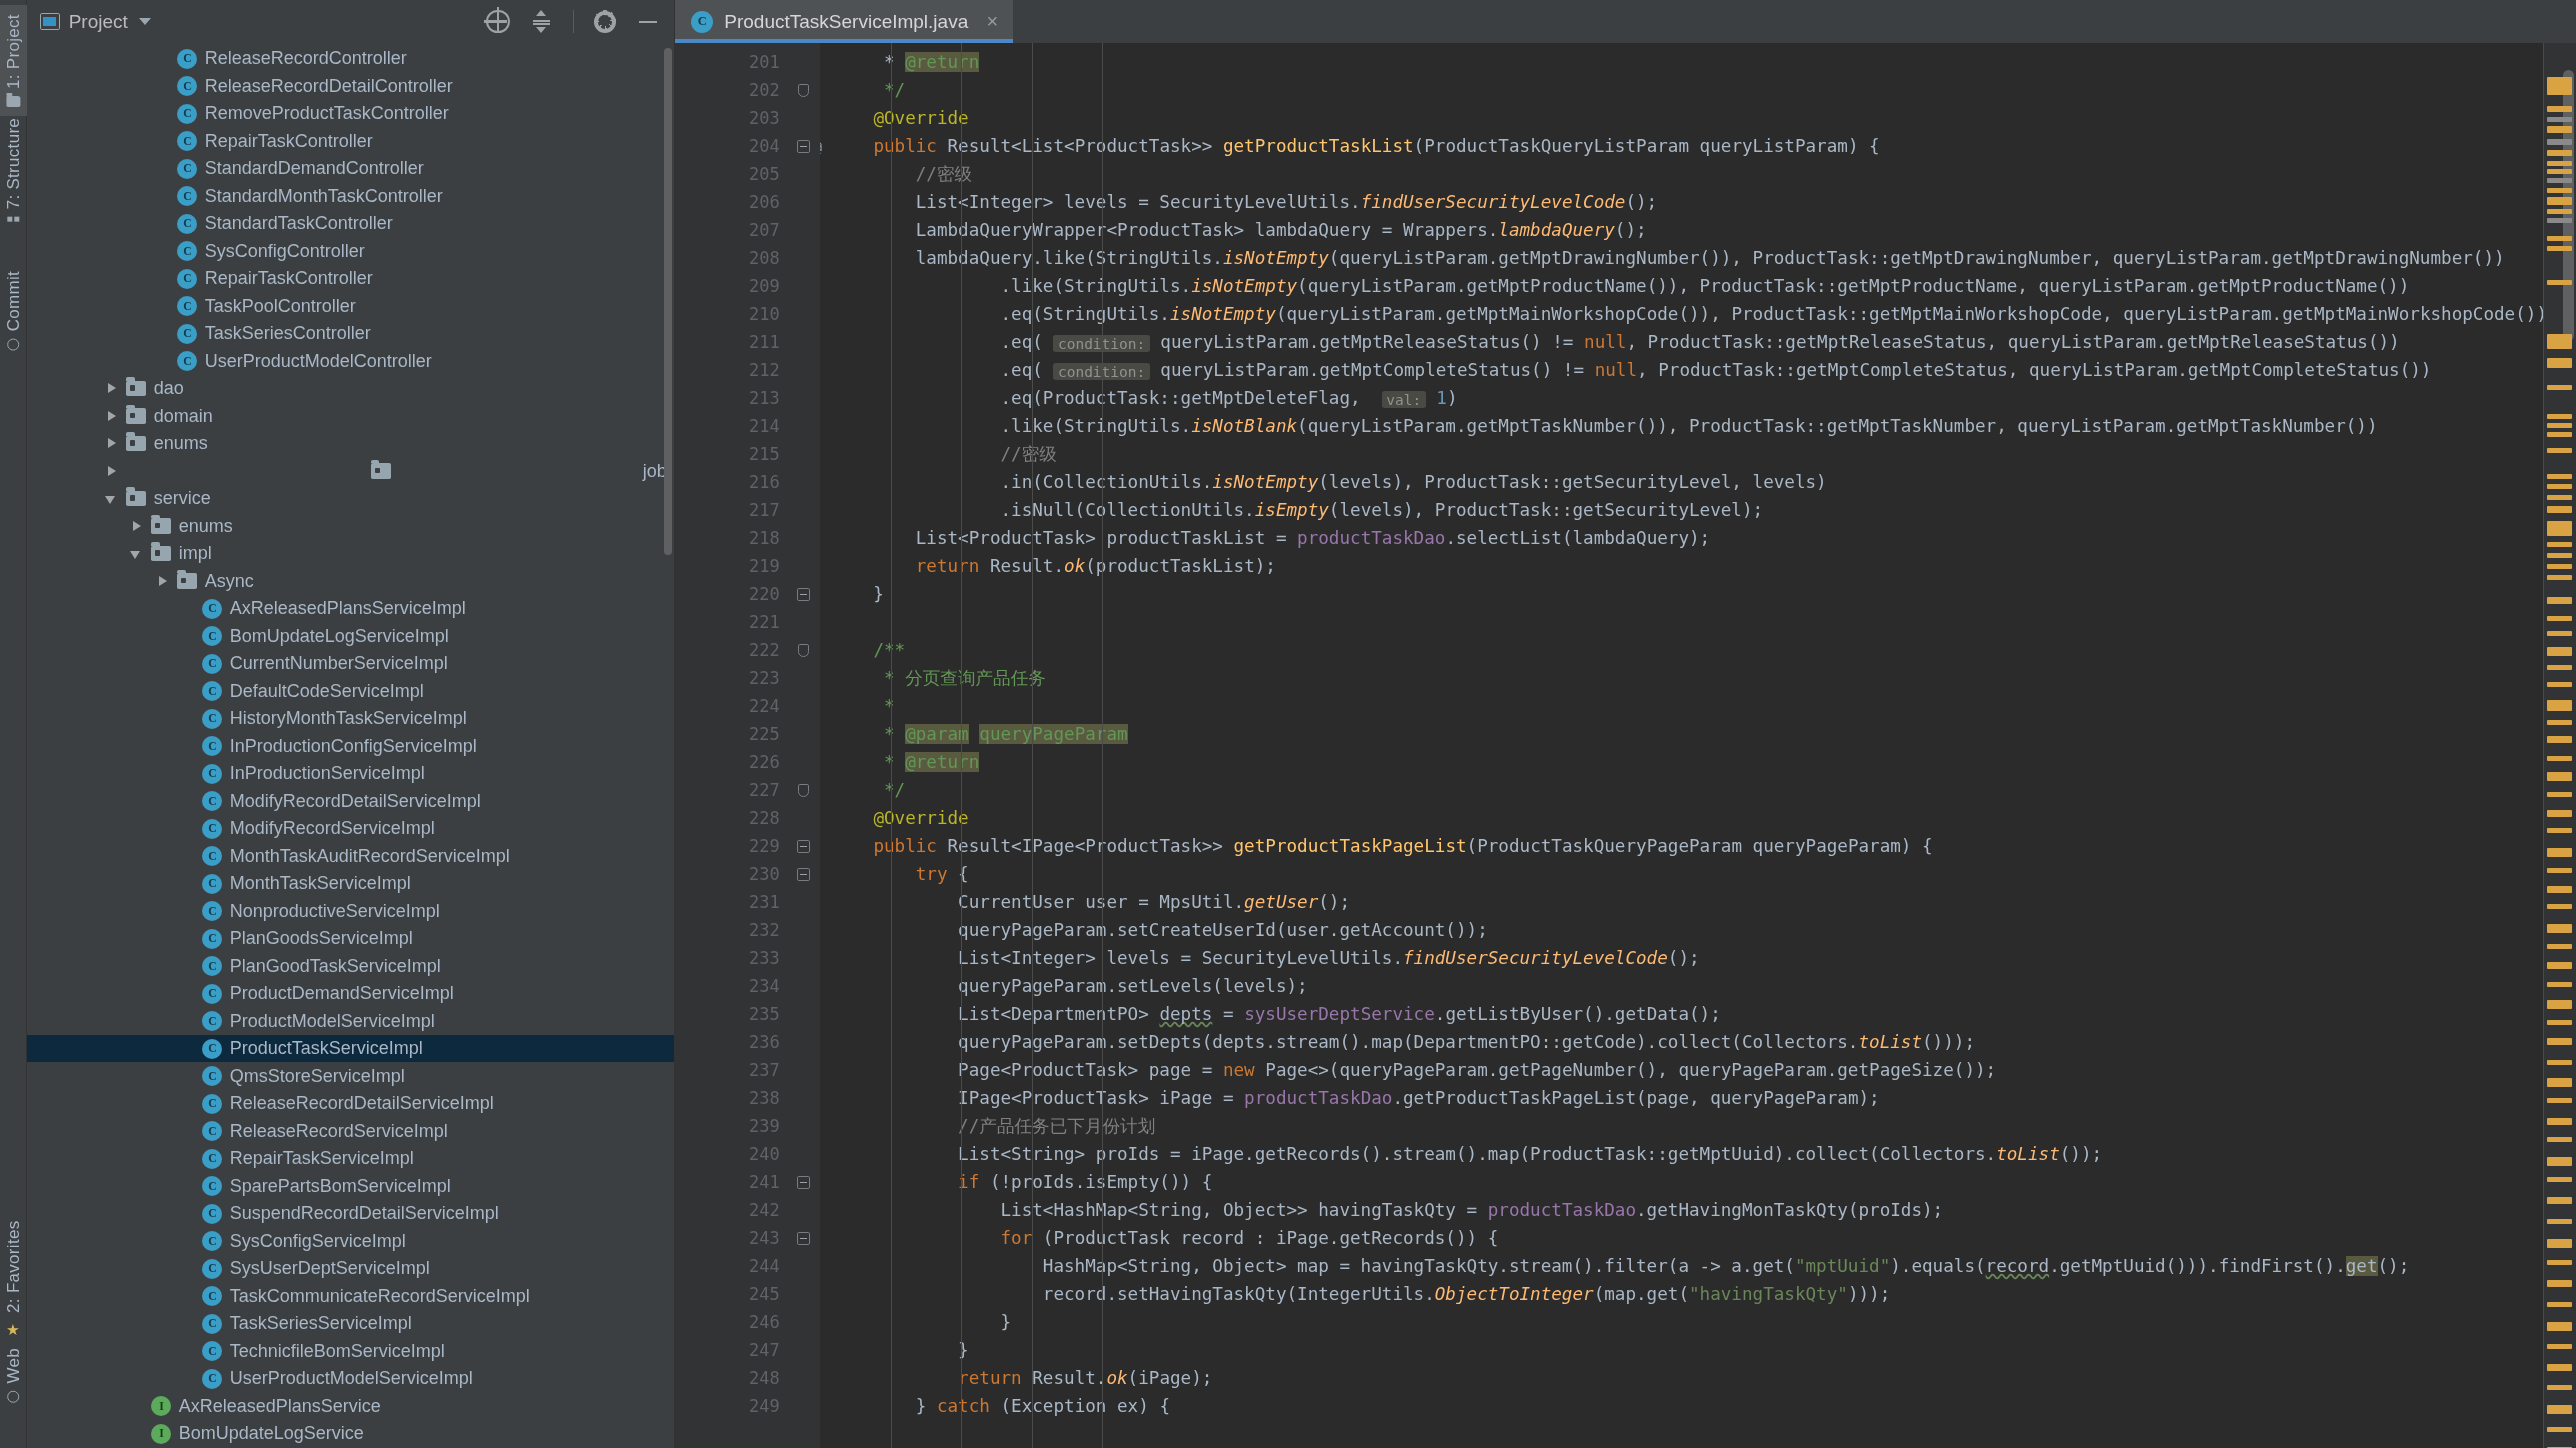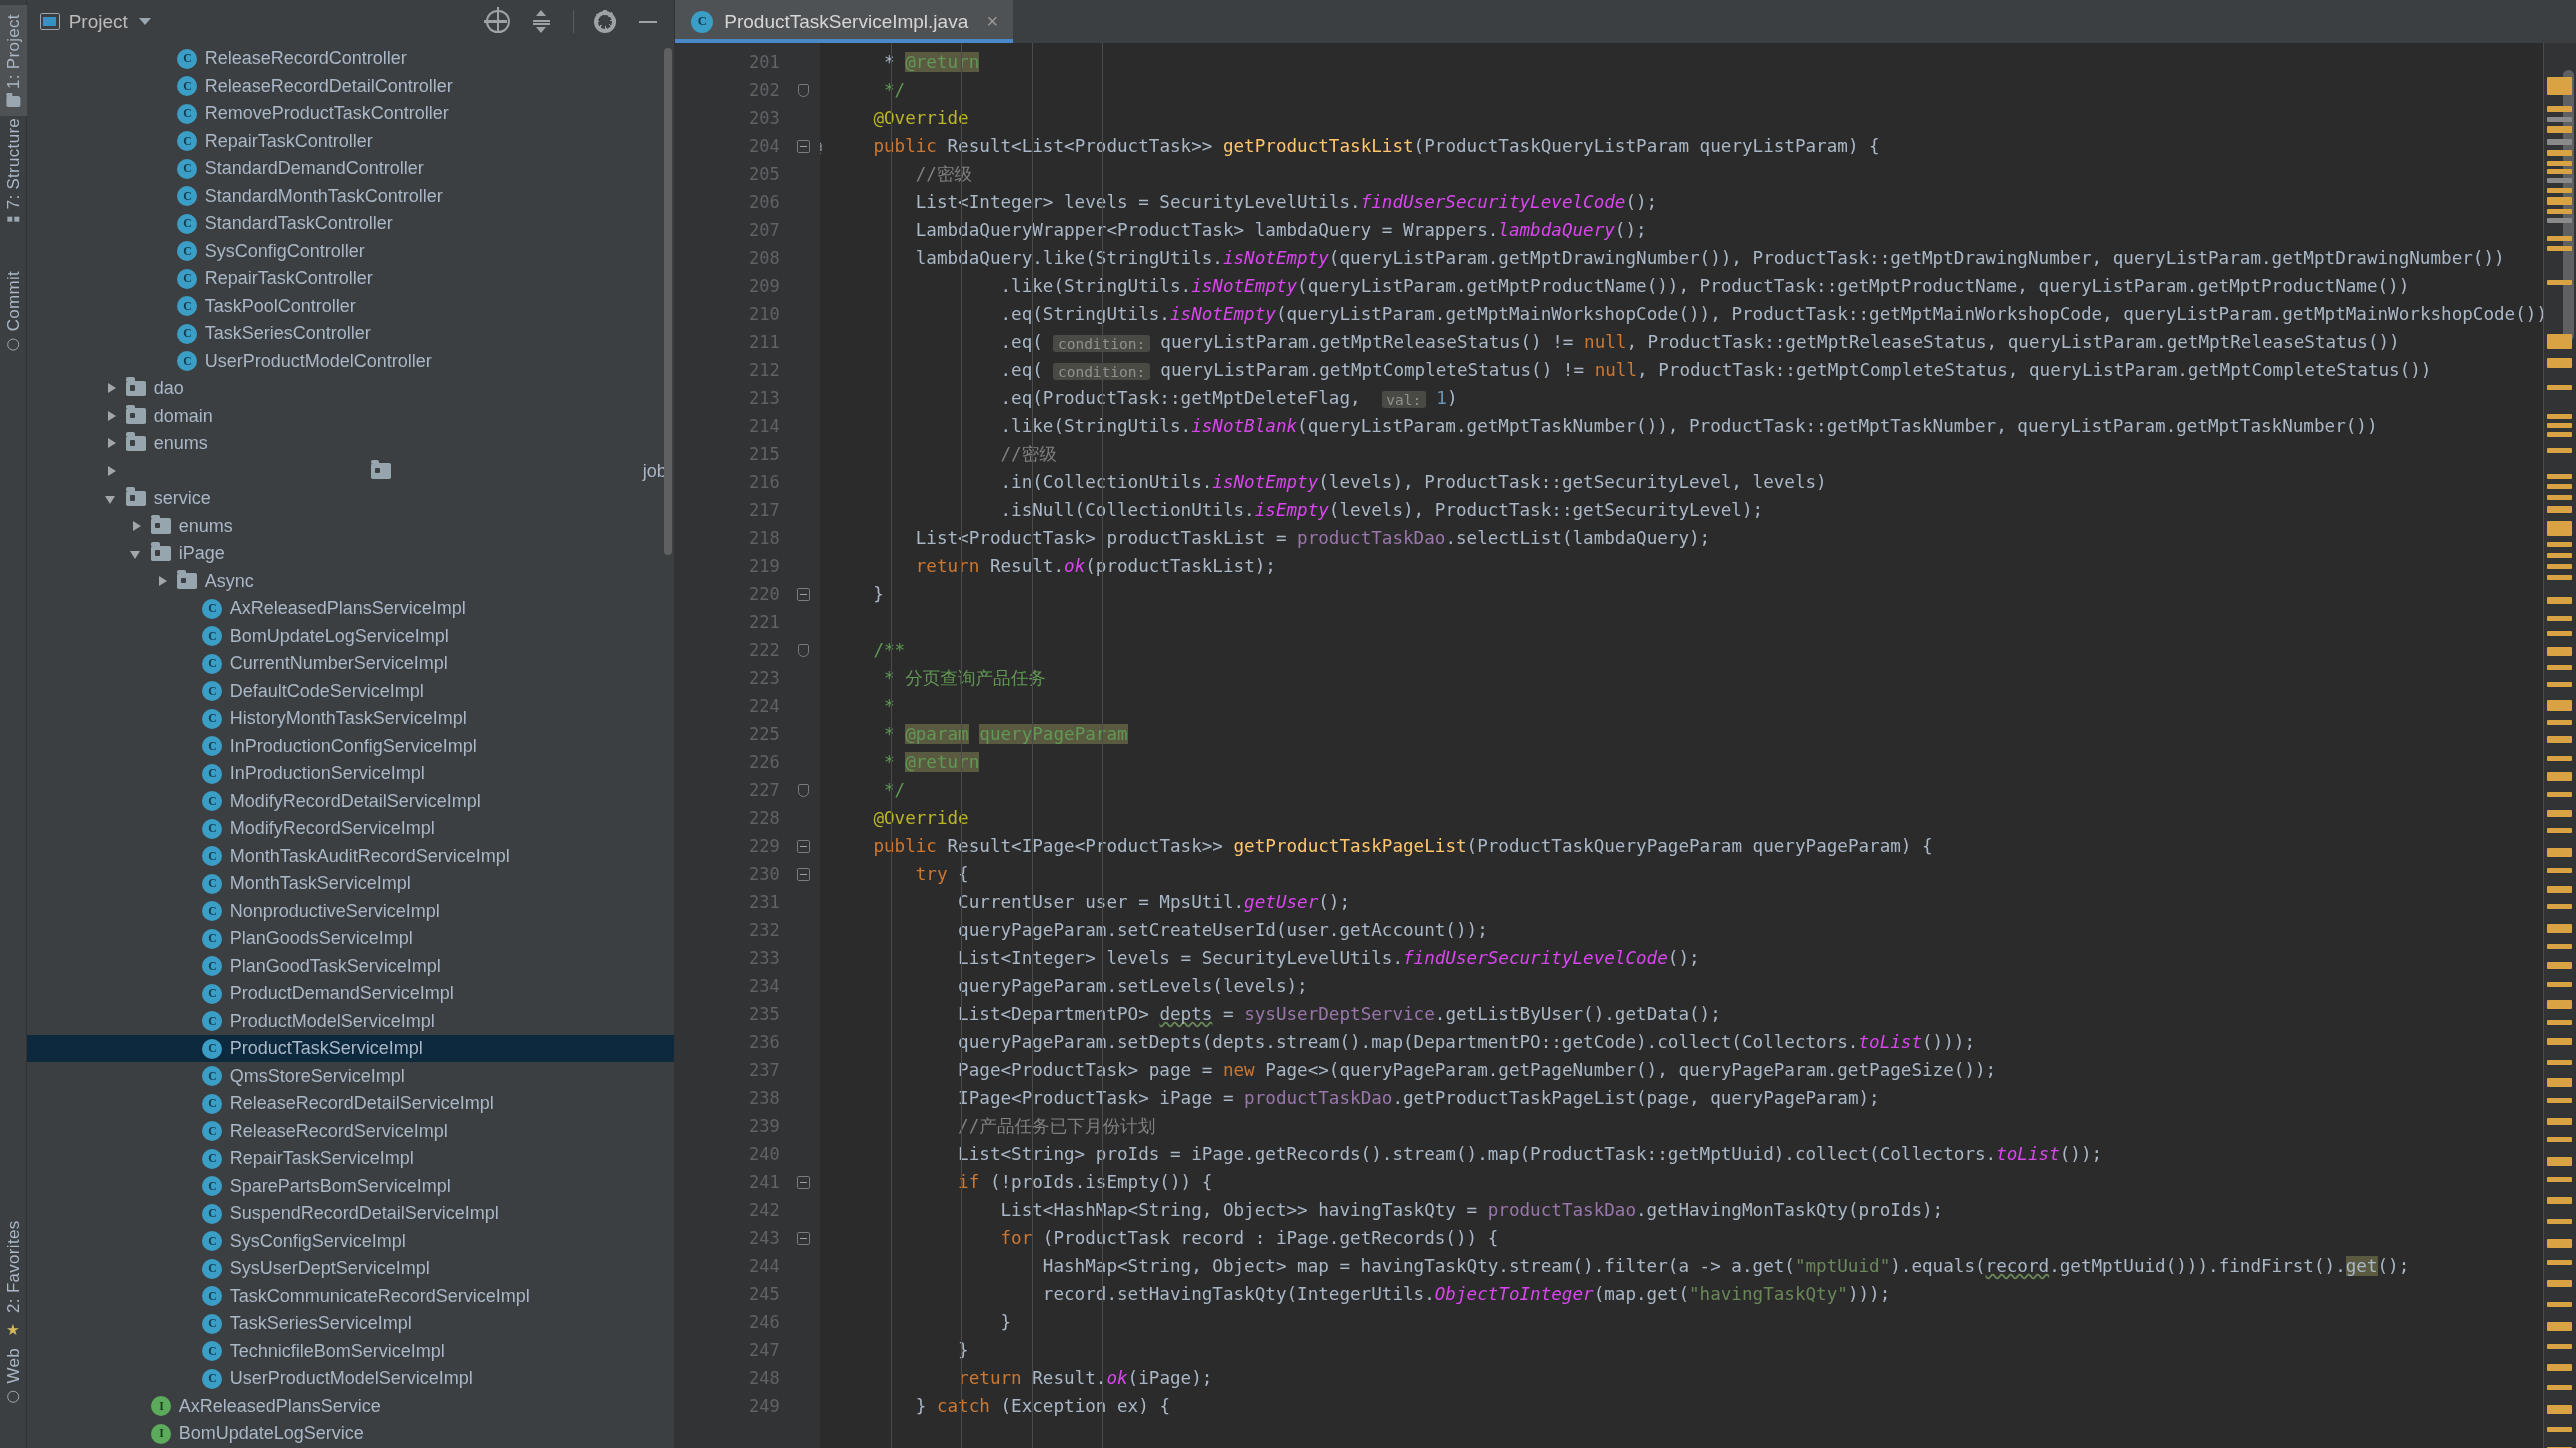--- a/index.html
+++ b/index.html
@@ -127,21 +127,21 @@
   .fold{height:28px;display:flex;align-items:center;justify-content:center;}
   .fold-minus{width:13.6px;height:13.6px;border:1.4px solid #7a7d7f;border-radius:1.8px;position:relative;}
   .fold-minus::after{content:"";position:absolute;left:2.7px;top:5.4px;width:6.3px;height:1.4px;background:#9aa0a6;}
   .fold-doc{width:11.8px;height:13.6px;border:1.4px solid #7a7d7f;border-radius:1.8px 1.8px 5.4px 5.4px;}
   .code{
     flex:1 1 auto;padding:5.4px 0 0 11px;font-family:"DejaVu Sans Mono",monospace;
     font-size:17.6px;line-height:28px;color:#a9b7c6;white-space:pre;overflow:hidden;position:relative;}
   .ln{height:28px;}
   .kw{color:#cc7832;} .str{color:#6a8759;} .cmt{color:#808080;} .doc{color:#629755;}
   .ann{color:#bbb529;} .num{color:#6897bb;} .fn{color:#ffc66d;} .fld{color:#9876aa;}
-  .stat{font-style:italic;color:#d946ef;}
+  .stat{font-style:italic;color:#fdba74;}
   .hint{background:#4a4a44;color:#909090;font-size:14.5px;padding:0.9px 4.5px;border-radius:2.7px;font-style:normal;}
   .hl{background:#5a5a40;}
   .err{text-decoration: underline wavy #6a8759; text-decoration-skip-ink:none;}
   .indent-guide{position:absolute;top:0;bottom:0;width:0.9px;background:#4b4b4b;}
 
   
   .stripe{width:33px;flex:0 0 33px;background:#313335;position:relative;}
   .mark{position:absolute;right:3.6px;width:25px;background:#d9a343;border-radius:0.9px;}
   .scroll-thumb{position:absolute;right:1.8px;top:0;width:11px;background:#5e6061;border-radius:5.4px;}
   .vsep{position:absolute;top:0;bottom:0;width:0.9px;background:#4a4a4a;}
@@ -278,21 +278,21 @@
           <span>service</span>
         </div>
         <div class="row" style="padding-left: 101px;">
           <span class="arrow right"></span>
           <span class="ic-folder"></span>
           <span>enums</span>
         </div>
         <div class="row" style="padding-left: 101px;">
           <span class="arrow down"></span>
           <span class="ic-folder"></span>
-          <span>iPage</span>
+          <span>impl</span>
         </div>
         <div class="row" style="padding-left: 127px;">
           <span class="arrow right"></span>
           <span class="ic-folder"></span>
           <span>Async</span>
         </div>
         <div class="row" style="padding-left: 152px;">
           <span class="arrow"></span>
           <span class="ic-class">C</span>
           <span>AxReleasedPlansServiceImpl</span>

